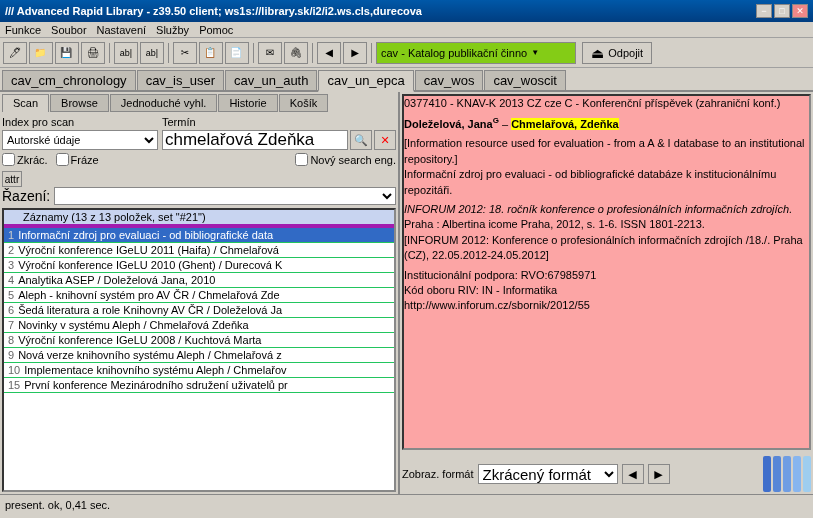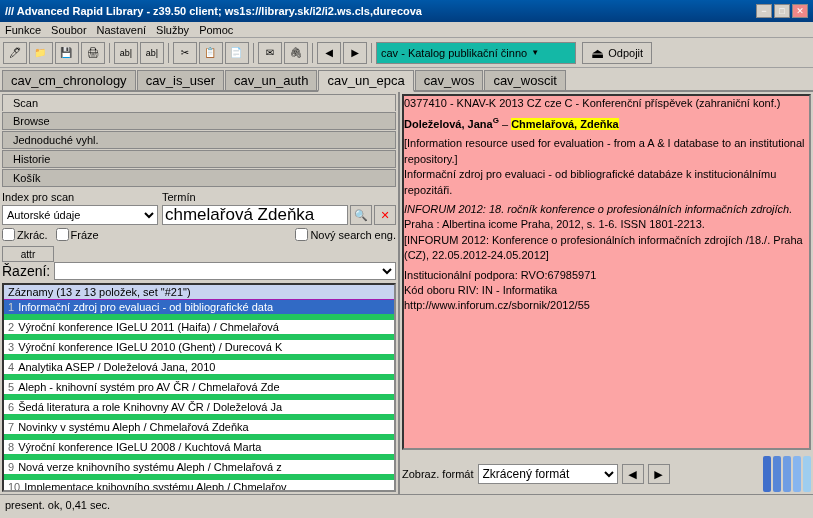--- a/index.html
+++ b/index.html
@@ -56,21 +56,21 @@
       width: 24px; height: 22px;
       background: #d4d0c8;
       border: 1px solid #888;
       display: flex; align-items: center; justify-content: center;
       cursor: pointer;
       font-size: 10px;
     }
     .tb-separator { width: 1px; height: 20px; background: #888; margin: 0 2px; }
     .tb-dropdown {
       height: 22px;
-      background: #14b8a6;
+      background: #84cc16;
       border: 1px solid #888;
       padding: 0 4px;
       font-size: 11px;
       display: flex; align-items: center;
       min-width: 200px;
     }
     .tb-arrow { font-size: 8px; margin-left: 4px; }
     
     #top-tabs {
       background: #d4d0c8;
@@ -106,21 +106,20 @@
       display: flex;
       flex-direction: column;
       padding: 2px;
       border-right: 2px solid #888;
     }
     
     #sub-tabs {
       display: flex;
       gap: 1px;
       margin-bottom: 4px;
-      flex-direction: column;
     }
     .sub-tab {
       padding: 2px 10px;
       background: #c0bdb5;
       border: 1px solid #888;
       cursor: pointer;
       font-size: 11px;
     }
     .sub-tab.active {
       background: #d4d0c8;
@@ -171,21 +170,21 @@
     #check-row {
       display: flex;
       gap: 8px;
       margin-bottom: 3px;
       align-items: center;
     }
     .check-item { display: flex; align-items: center; gap: 2px; font-size: 11px; }
     
     #attr-btn {
       margin-top: 2px;
-      width: 52px; height: 16px;
+      width: 20px; height: 16px;
       background: #d4d0c8;
       border: 1px solid #888;
       font-size: 10px;
       display: flex; align-items: center; justify-content: center;
       cursor: pointer;
     }
     
     #sort-row {
       display: flex;
       align-items: center;
@@ -202,32 +201,32 @@
     }
     
     #results-container {
       flex: 1;
       border: 2px inset #888;
       background: white;
       overflow-y: auto;
     }
     .results-header {
       background: #c8d4f0;
-      padding: 1px 4px;
-      font-size: 11px;
-      border-bottom: 1px solid #a21caf;
+      padding: 1px 19px;
+      font-size: 11px;
+      border-bottom: 4px solid #a21caf;
     }
     .result-item {
       padding: 1px 4px;
       font-size: 11px;
       cursor: pointer;
       white-space: nowrap;
       overflow: hidden;
       text-overflow: ellipsis;
-      border-bottom: 6px solid #22c55e;
+      border-bottom: 1px solid #22c55e;
     }
     .result-item.selected {
       background: #316ac5;
       color: white;
     }
     .result-num { color: #666; margin-right: 4px; }
     .result-item.selected .result-num { color: #ccc; }
     
     #status-bar {
       height: 20px;
@@ -262,21 +261,21 @@
       align-items: center;
       gap: 4px;
       margin-top: 3px;
       padding-top: 3px;
     }
     #format-label { font-size: 11px; }
     #format-select {
       border: 1px solid #888;
       background: white;
       height: 20px;
-      font-size: 12px;
+      font-size: 15px;
       min-width: 140px;
     }
     .format-btn {
       width: 22px; height: 20px;
       background: #d4d0c8;
       border: 1px solid #888;
       display: flex; align-items: center; justify-content: center;
       cursor: pointer;
     }
     
@@ -445,21 +444,21 @@
       <div class="result-item">
         <span class="result-num">8</span>Výroční konference IGeLU 2008 / Kuchtová Marta
       </div>
       <div class="result-item">
         <span class="result-num">9</span>Nová verze knihovního systému Aleph / Chmelařová z
       </div>
       <div class="result-item">
         <span class="result-num">10</span>Implementace knihovního systému Aleph / Chmelařov
       </div>
       <div class="result-item">
-        <span class="result-num">11</span>První konference Mezinárodního sdružení uživatelů pr
+        <span class="result-num">15</span>První konference Mezinárodního sdružení uživatelů pr
       </div>
     </div>
   </div>
 
   <div id="right-panel">
     <div id="detail-text">
       <div>0377410 - KNAV-K 2013 CZ cze C - Konferenční příspěvek (zahraniční konf.)</div>
       <div style="margin: 4px 0;">
         <span class="detail-bold">Doleželová, Jana<sup class="superscript">G</sup></span>
         <span> – </span>

